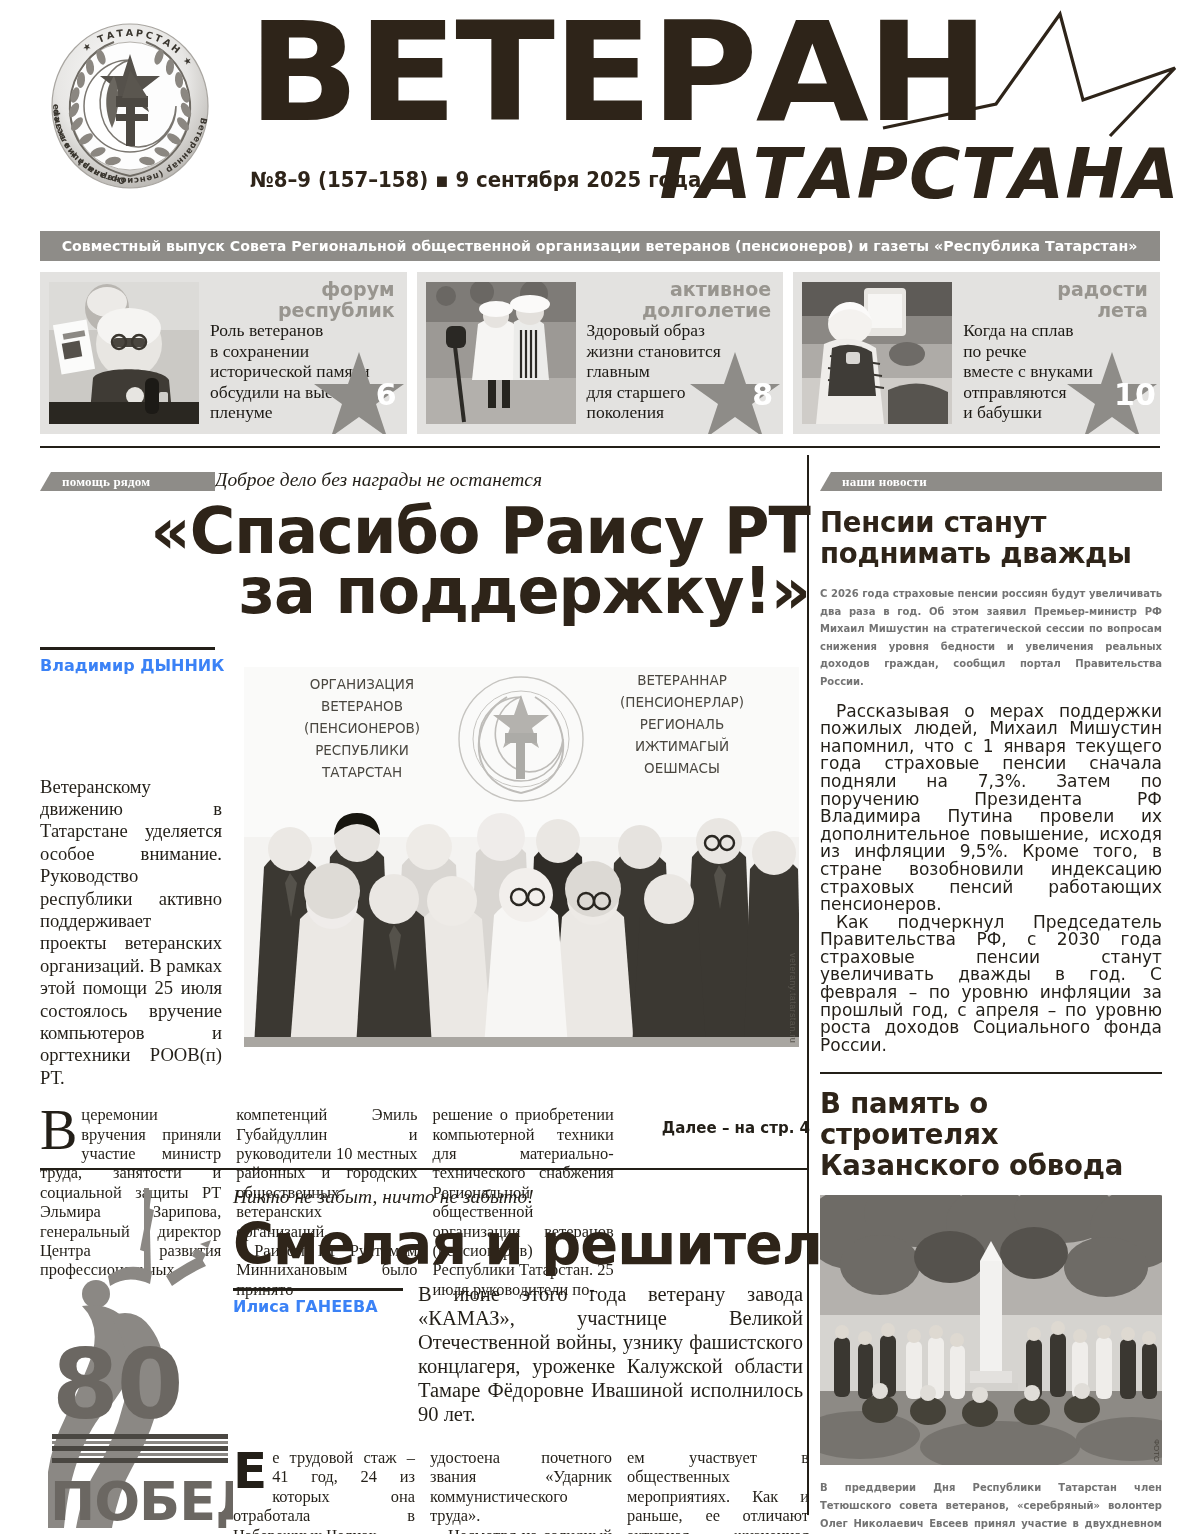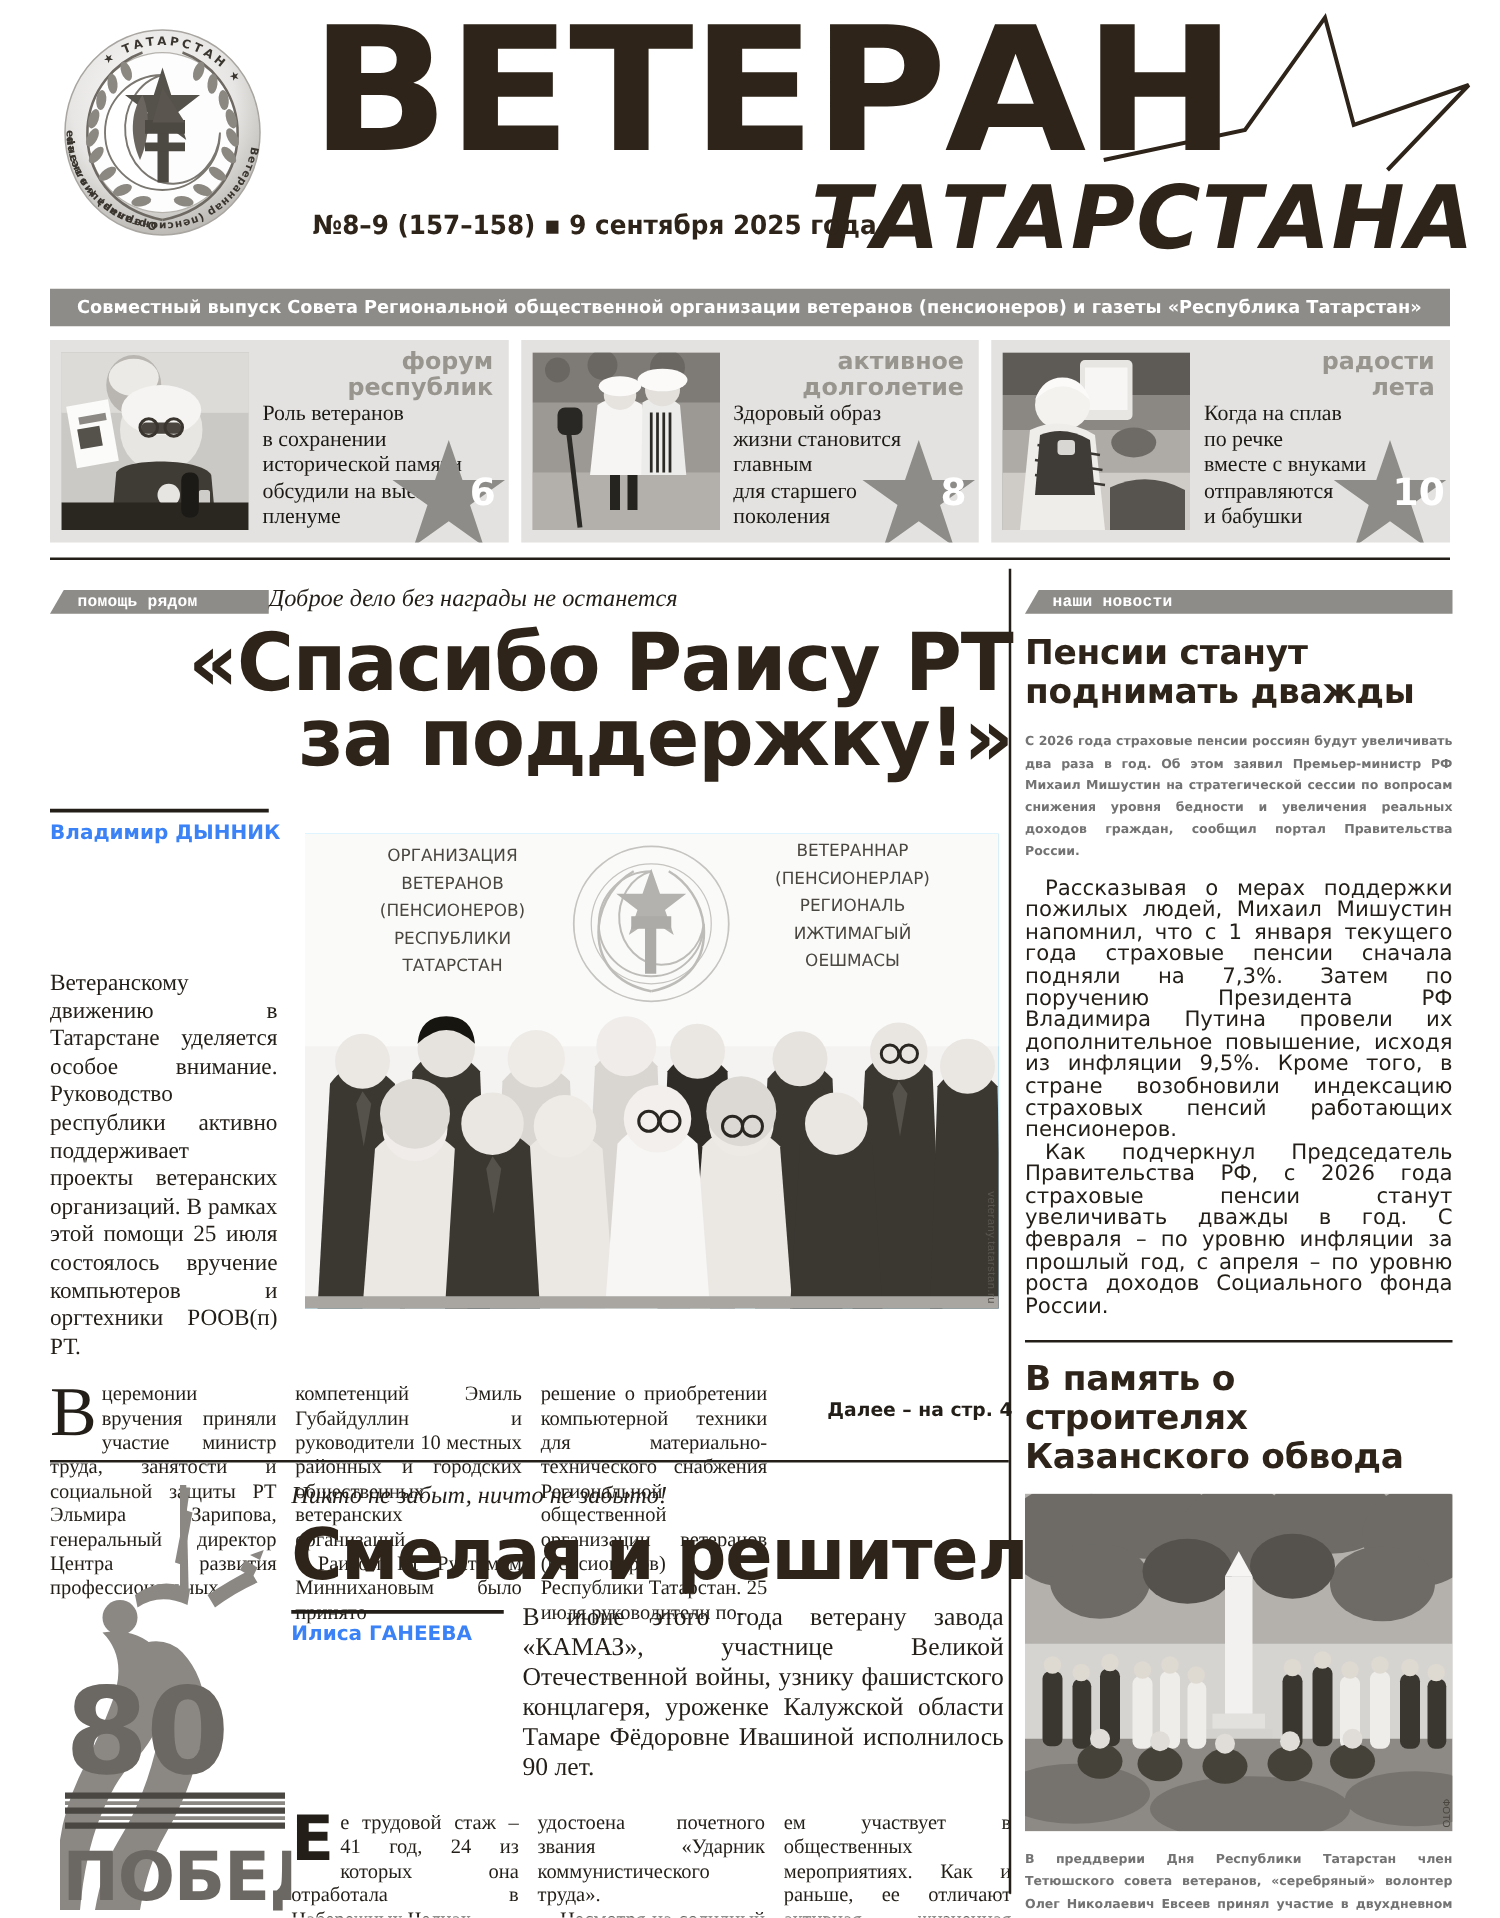--- a/index.html
+++ b/index.html
@@ -131,21 +131,21 @@
   .sectag{
     position:relative;height:19px;width:175px;
     background:#8e8c88;display:flex;align-items:center;
   }
   .sectag::before{
     content:"";position:absolute;left:0;top:0;
     border-left:11px solid #ffffff;
     border-bottom:19px solid transparent;
   }
   .sectag span{
-    font-family:Liberation Mono, monospace;
+    font-family:Liberation Serif, serif;
     font-weight:bold;font-size:13px;color:#ffffff;
     padding-left:22px;letter-spacing:0.2px;text-align:center;
   }
 
   .overline{
     font-family:"Liberation Serif", serif;
     font-style:italic;font-size:19.5px;color:#231f18;
   }
 
   .headline-main{
@@ -678,21 +678,21 @@
       <span>наши новости</span>
     </div>
 
     <div class="r-headline" style="margin-top:16px;">Пенсии станут
 поднимать дважды</div>
 
     <div class="r-lead" style="margin-top:16px;">С 2026 года страховые пенсии россиян будут увеличивать два раза в год. Об этом заявил Премьер-министр РФ Михаил Мишустин на стратегической сессии по вопросам снижения уровня бедности и увеличения реальных доходов граждан, сообщил портал Правительства России.</div>
 
     <div class="r-body" style="margin-top:12px;">
       <p>Рассказывая о мерах поддержки пожилых людей, Михаил Мишустин напомнил, что с 1 января текущего года страховые пенсии сначала подняли на 7,3%. Затем по поручению Президента РФ Владимира Путина провели их дополнительное повышение, исходя из инфляции 9,5%. Кроме того, в стране возобновили индексацию страховых пенсий работающих пенсионеров.</p>
-      <p>Как подчеркнул Председатель Правительства РФ, с 2026 года страховые пенсии станут увеличивать дважды в год. С февраля – по уровню инфляции за прошлый год, с апреля – по уровню роста доходов Социального фонда России.</p>
+      <p>Как подчеркнул Председатель Правительства РФ, с 2030 года страховые пенсии станут увеличивать дважды в год. С февраля – по уровню инфляции за прошлый год, с апреля – по уровню роста доходов Социального фонда России.</p>
     </div>
 
     <div class="hr-thin" style="position:static;width:342px;height:2px;background:#231f18;margin-top:18px;"></div>
 
     <div class="r-headline" style="margin-top:14px;">В память о строителях
 Казанского обвода</div>
 
     <div class="r-photo" style="margin-top:14px;">
       <svg width="342" height="270" viewBox="0 0 342 270">
         <rect width="342" height="270" fill="#d6d4d0"></rect>

